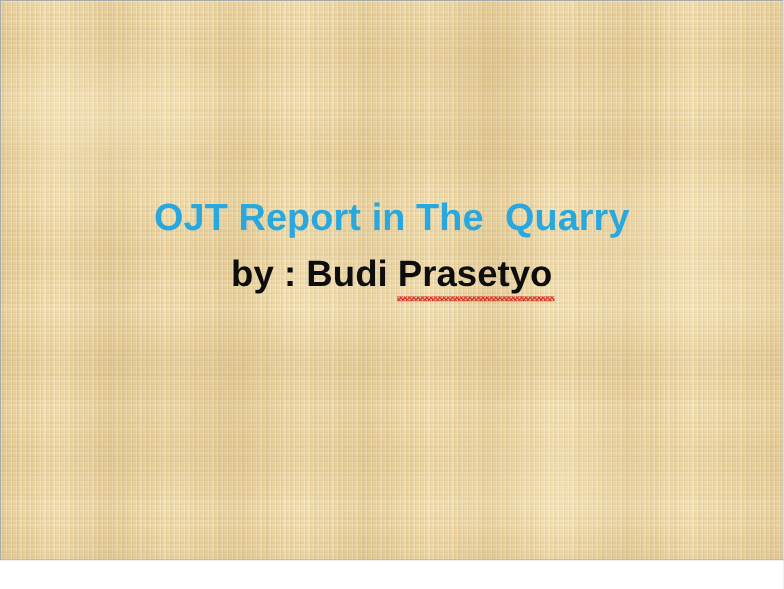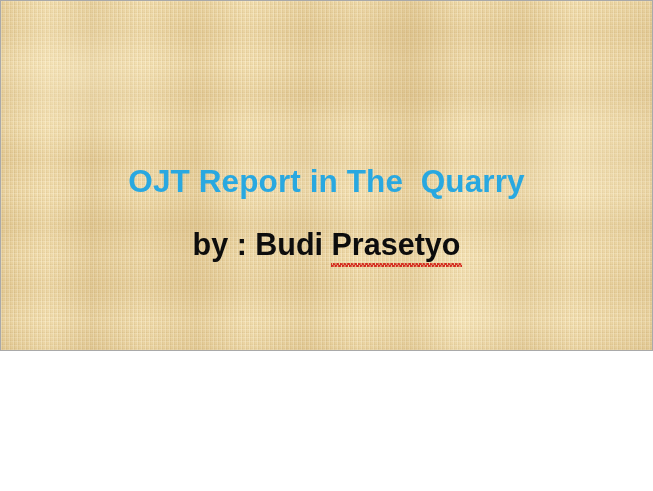--- a/index.html
+++ b/index.html
@@ -5,21 +5,21 @@
   html, body {
     margin: 0;
     padding: 0;
     background: #ffffff;
   }
 
   
   .slide {
     position: relative;
     width: 653px;
-    height: 351px;
+    height: 467px;
     box-sizing: border-box;
     border: 1px solid #a9a9a9;
     overflow: hidden;
     font-family: "Liberation Sans", sans-serif;
   }
 
   
   .slide-bg {
     position: absolute;
     inset: 0;
@@ -112,21 +112,21 @@
     line-height: 45px;
     letter-spacing: 0.1px;
     white-space: pre;
   }
 
   .title-line.blue {
     color: #29a8e0;
   }
 
   .byline-wrap {
-    margin-top: 20px;
+    margin-top: 4px;
     text-align: center;
   }
 
   .byline {
     font-size: 30.5px;
     font-weight: bold;
     line-height: 40px;
     color: #0d0d0d;
     white-space: pre;
   }

